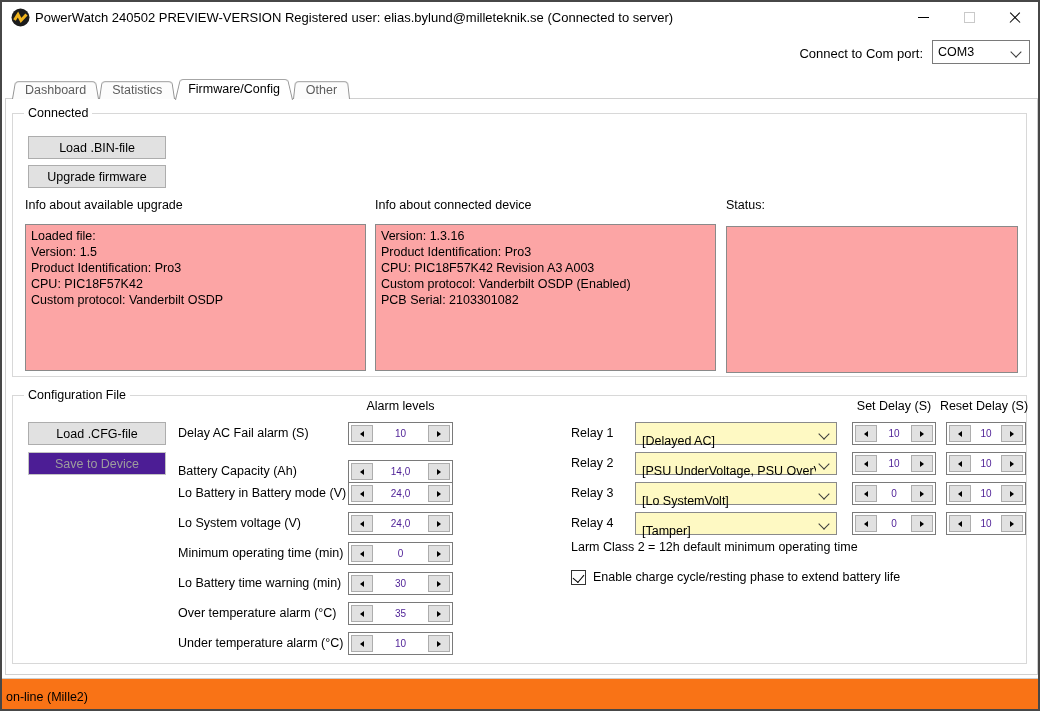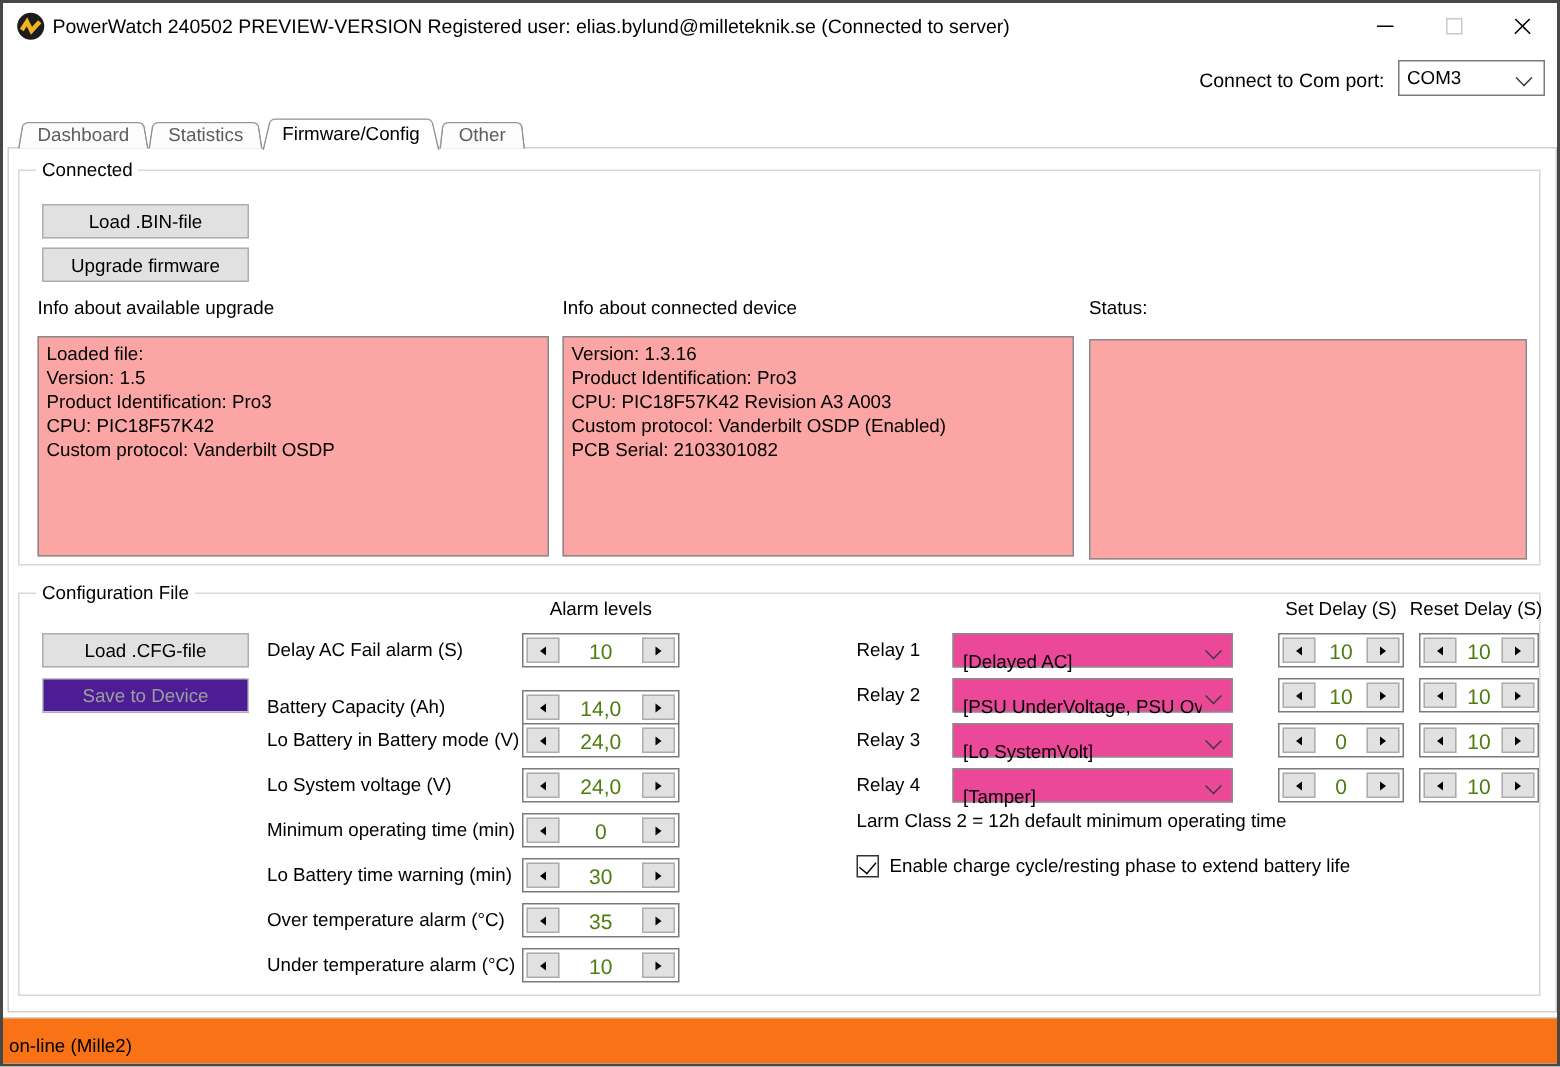--- a/index.html
+++ b/index.html
@@ -38,34 +38,34 @@
   .grp-config{left:10px;top:393px;width:1013px;height:267px;}
   
   .btn{position:absolute;width:138px;height:23px;background:#e1e1e1;border:1px solid #adadad;box-sizing:border-box;font-size:12.5px;color:#000;display:flex;align-items:center;justify-content:center;cursor:default;text-align:center;}
   .btn.disabled{background:#4c1d95;border-color:#c3c3c3;color:#9d9d9d;}
   
   .lbl{position:absolute;font-size:12.5px;color:#000;white-space:nowrap;}
   .textbox{position:absolute;background:#fca5a5;border:1px solid #8a8a8a;box-sizing:border-box;font-size:12.5px;line-height:16px;color:#000;padding:3px 5px;white-space:pre-line;overflow:hidden;}
   
   .spinner{position:absolute;height:23px;box-sizing:border-box;border:1px solid #7a7a7a;background:#fff;display:flex;align-items:stretch;}
   .spin-btn{width:22px;margin:2px;background:#e1e1e1;border:1px solid #adadad;box-sizing:border-box;display:flex;align-items:center;justify-content:center;}
-  .spin-val{flex:1;display:flex;align-items:center;justify-content:center;font-size:14px;color:#4d7c0f;text-align:center;}
+  .spin-val{flex:1;display:flex;align-items:center;justify-content:center;font-size:10px;color:#4c1d95;text-align:center;}
   .tri{width:0;height:0;border-top:3.5px solid transparent;border-bottom:3.5px solid transparent;}
   .tri-l{border-right:4px solid #000;}
   .tri-r{border-left:4px solid #000;}
   
   .alarm-row,.relay-row{position:absolute;left:0;width:100%;height:23px;}
   .alarm-row .form-label{position:absolute;left:165px;line-height:23px;font-size:12.5px;white-space:nowrap;}
   .alarm-row .spinner{left:335px;width:105px;top:0;}
   .hdr{position:absolute;font-size:12.5px;color:#000;text-align:center;white-space:nowrap;}
   .hdr-alarm{left:335px;width:105px;top:3px;}
   .hdr-set{left:839px;width:84px;top:3px;}
   .hdr-reset{left:925px;width:92px;top:3px;}
   .relay-row .relay-label{position:absolute;left:558px;line-height:23px;font-size:12.5px;white-space:nowrap;}
-  .dropdown{position:absolute;left:622px;top:0;width:187px;height:23px;box-sizing:border-box;background:#ec4899;border:1px solid #8a8a8a;display:flex;align-items:center;padding:14px 20px 0 6px;}
+  .dropdown{position:absolute;left:622px;top:0;width:202px;height:23px;box-sizing:border-box;background:#fef9c3;border:1px solid #8a8a8a;display:flex;align-items:center;padding:14px 20px 0 6px;}
   .dd-text{font-size:12.5px;color:#000;white-space:nowrap;overflow:hidden;flex:1;}
   .dd-chev{position:absolute;right:8px;top:50%;}
   .spin-set{left:839px;width:84px;top:0;}
   .spin-reset{left:933px;width:80px;top:0;}
   .note{position:absolute;left:558px;top:144px;font-size:12.5px;white-space:nowrap;}
   .checkrow{position:absolute;left:558px;top:172px;height:18px;display:flex;align-items:center;text-align:center;}
   .checkbox{width:13px;height:13px;border:1px solid #333;background:#fff;position:relative;box-sizing:content-box;}
   .checkbox.checked::after{content:"";position:absolute;left:2.5px;top:1px;width:6px;height:9px;border-right:1.6px solid #000;border-bottom:1.6px solid #000;transform:rotate(40deg);}
   .checkrow .chk-label{margin-left:7px;font-size:12.5px;white-space:nowrap;}
   

